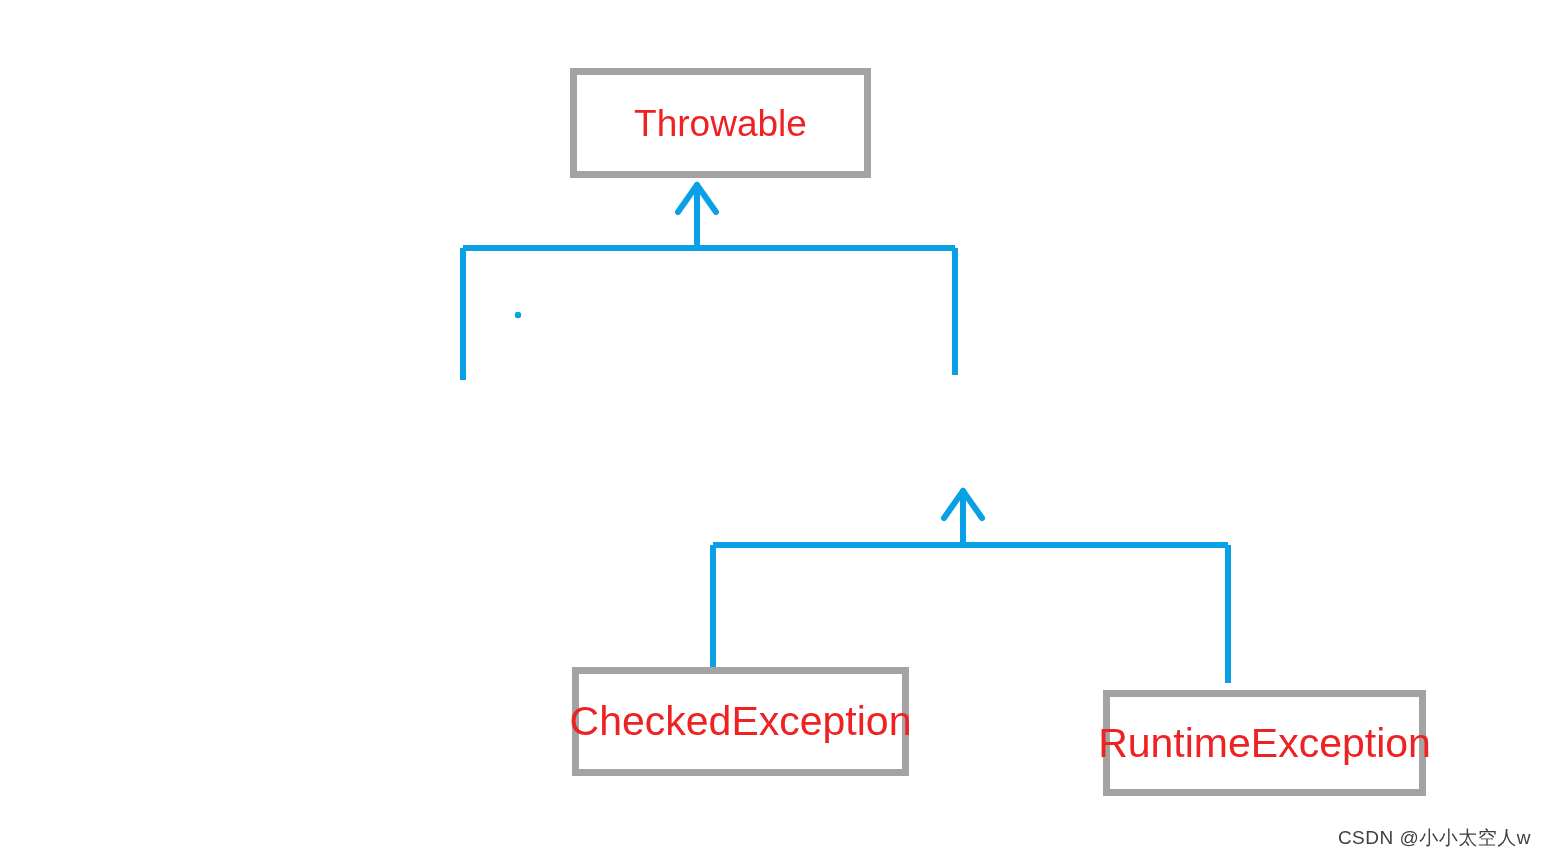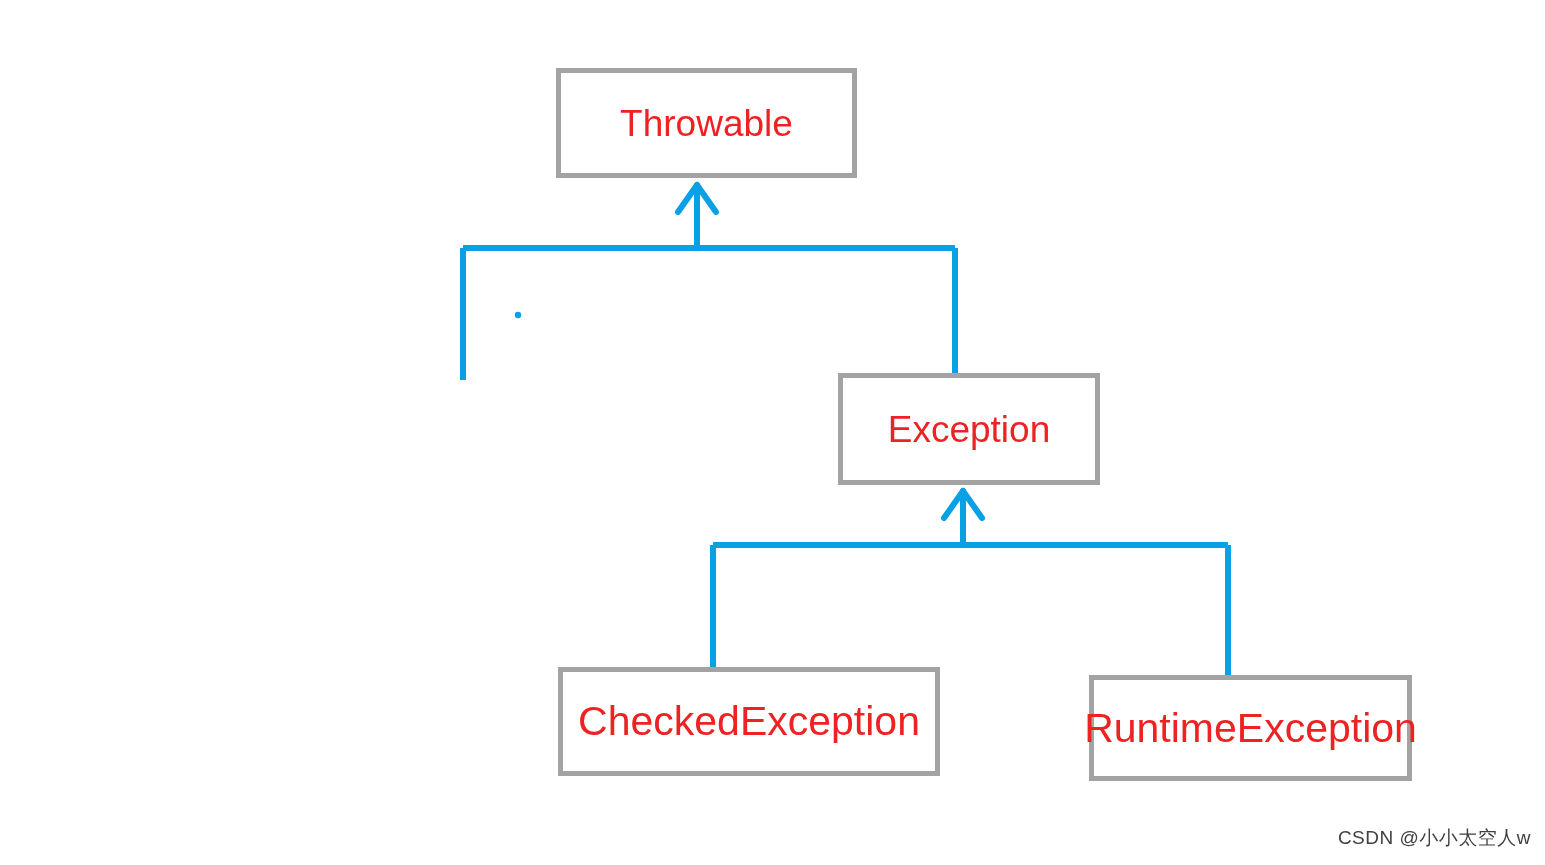--- a/index.html
+++ b/index.html
@@ -13,26 +13,27 @@
   #canvas {
     position: relative;
     width: 1545px;
     height: 865px;
     background: #ffffff;
     overflow: hidden;
   }
   .node {
     position: absolute;
     box-sizing: border-box;
-    border: 5px solid #a3a3a3;
+    border: 7px solid #a3a3a3;
     background: #ffffff;
     display: flex;
     align-items: center;
     justify-content: center;
     z-index: 3;
+    margin-left: 14px;
   }
   .node-label {
     color: #ee2222;
     font-family: "Liberation Sans", sans-serif;
     font-weight: 400;
     white-space: nowrap;
     line-height: 1;
   }
   #node-throwable {
     left: 556px; top: 68px; width: 301px; height: 110px;
@@ -43,26 +44,26 @@
     left: 317px; top: 377px; width: 314px; height: 105px;
   }
   #node-error .node-label { font-size: 37px; }
 
   #node-exception {
     left: 838px; top: 373px; width: 262px; height: 112px;
   }
   #node-exception .node-label { font-size: 37px; }
 
   #node-checked {
-    left: 558px; top: 667px; width: 382px; height: 109px;
+    left: 558px; top: 667px; width: 337px; height: 109px;
   }
   #node-checked .node-label { font-size: 41px; }
 
   #node-runtime {
-    left: 1089px; top: 675px; width: 323px; height: 106px;
+    left: 1089px; top: 690px; width: 323px; height: 106px;
   }
   #node-runtime .node-label { font-size: 41px; }
 
   .connector-layer {
     position: absolute;
     left: 0; top: 0;
     width: 1545px;
     height: 865px;
     z-index: 1;
     pointer-events: none;
@@ -108,23 +109,20 @@
       <path d="M 1228 545 L 1228 683"></path>
     </g>
     <circle cx="518" cy="315" r="3.2" fill="#09a0e6" stroke="none"></circle>
   </svg>
 
   <div class="node" id="node-throwable">
     <span class="node-label">Throwable</span>
   </div>
 
 
-  <div class="node" id="node-exception">
-    <span class="node-label">Exception</span>
-  </div>
 
   <div class="node" id="node-checked">
     <span class="node-label">CheckedException</span>
   </div>
 
   <div class="node" id="node-runtime">
     <span class="node-label">RuntimeException</span>
   </div>
 
   <div class="watermark">CSDN @小小太空人w</div>

